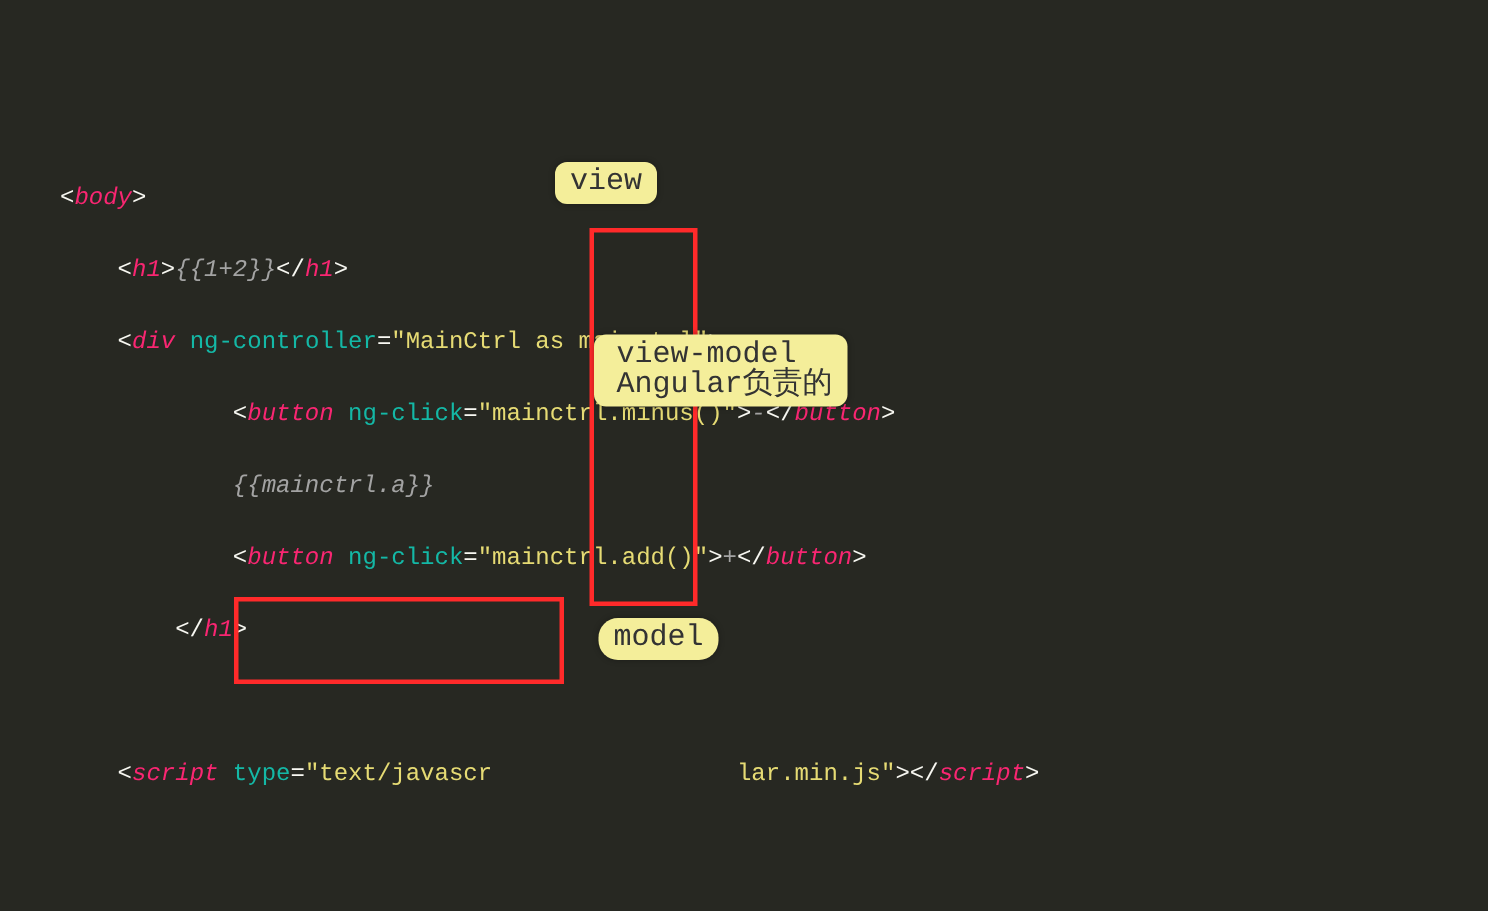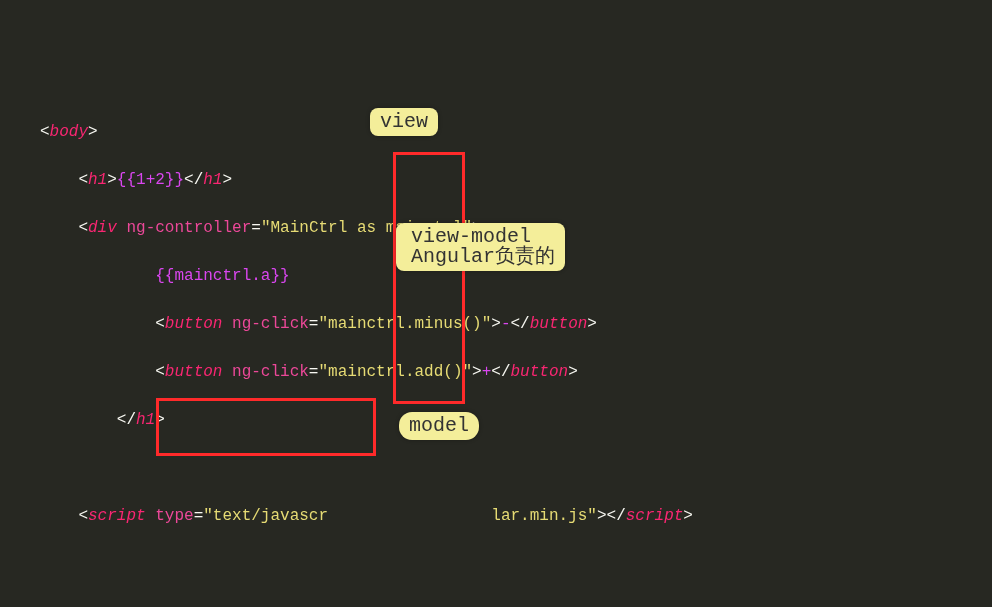--- a/index.html
+++ b/index.html
@@ -15,24 +15,24 @@
     position: relative;
     white-space: pre;
   }
   .code-area {
     padding-left: 40px;
     padding-top: 0;
   }
   .line { display: block; height: 24px; }
   .tag      { color: #f92672; font-style: italic; }
   .bracket  { color: #f8f8f2; }
-  .attr     { color: #ec4899; }
+  .attr     { color: #14b8a6; }
   .op       { color: #f8f8f2; }
   .string   { color: #e6db74; }
-  .text     { color: #d946ef; }
+  .text     { color: #a3a3a3; font-style: italic; }
 
   .annotation {
     position: absolute;
     background: #f4ee9a;
     color: #333;
     font-family: Consolas, "Courier New", monospace;
     font-size: 20px;
     padding: 4px 10px;
     border-radius: 8px;
     box-shadow: 0 0 4px rgba(0,0,0,0.3);
@@ -47,22 +47,22 @@
 </style>
 </head>
 <body>
 
 
 
 <div class="code-area">
 <span class="line"><span class="bracket">&lt;</span><span class="tag">body</span><span class="bracket">&gt;</span></span>
 <span class="line">    <span class="bracket">&lt;</span><span class="tag">h1</span><span class="bracket">&gt;</span><span class="text">{{1+2}}</span><span class="bracket">&lt;/</span><span class="tag">h1</span><span class="bracket">&gt;</span></span>
 <span class="line">    <span class="bracket">&lt;</span><span class="tag">div</span> <span class="attr">ng-controller</span><span class="op">=</span><span class="string">"MainCtrl as mainctrl"</span><span class="bracket">&gt;</span></span>
+<span class="line">            <span class="bracket">&lt;</span><span class="tag">button</span> <span class="attr">ng-click</span><span class="op">=</span><span class="string">"mainctrl.minus()"</span><span class="bracket">&gt;</span><span class="text">-</span><span class="bracket">&lt;/</span><span class="tag">button</span><span class="bracket">&gt;</span></span>
 <span class="line">            <span class="text">{{mainctrl.a}}</span></span>
-<span class="line">            <span class="bracket">&lt;</span><span class="tag">button</span> <span class="attr">ng-click</span><span class="op">=</span><span class="string">"mainctrl.minus()"</span><span class="bracket">&gt;</span><span class="text">-</span><span class="bracket">&lt;/</span><span class="tag">button</span><span class="bracket">&gt;</span></span>
 <span class="line">            <span class="bracket">&lt;</span><span class="tag">button</span> <span class="attr">ng-click</span><span class="op">=</span><span class="string">"mainctrl.add()"</span><span class="bracket">&gt;</span><span class="text">+</span><span class="bracket">&lt;/</span><span class="tag">button</span><span class="bracket">&gt;</span></span>
 <span class="line">        <span class="bracket">&lt;/</span><span class="tag">h1</span><span class="bracket">&gt;</span></span>
 <span class="line"></span>
 <span class="line">    <span class="bracket">&lt;</span><span class="tag">script</span> <span class="attr">type</span><span class="op">=</span><span class="string">"text/javascr</span>                 <span class="string">lar.min.js"</span><span class="bracket">&gt;&lt;/</span><span class="tag">script</span><span class="bracket">&gt;</span></span>
 
 
 
 
 
 

